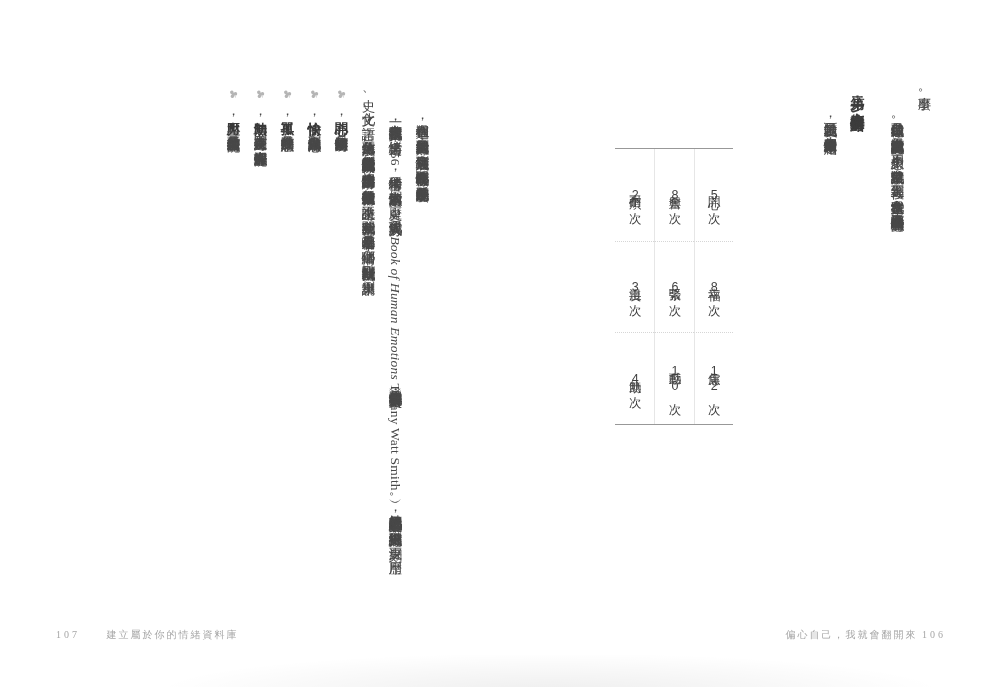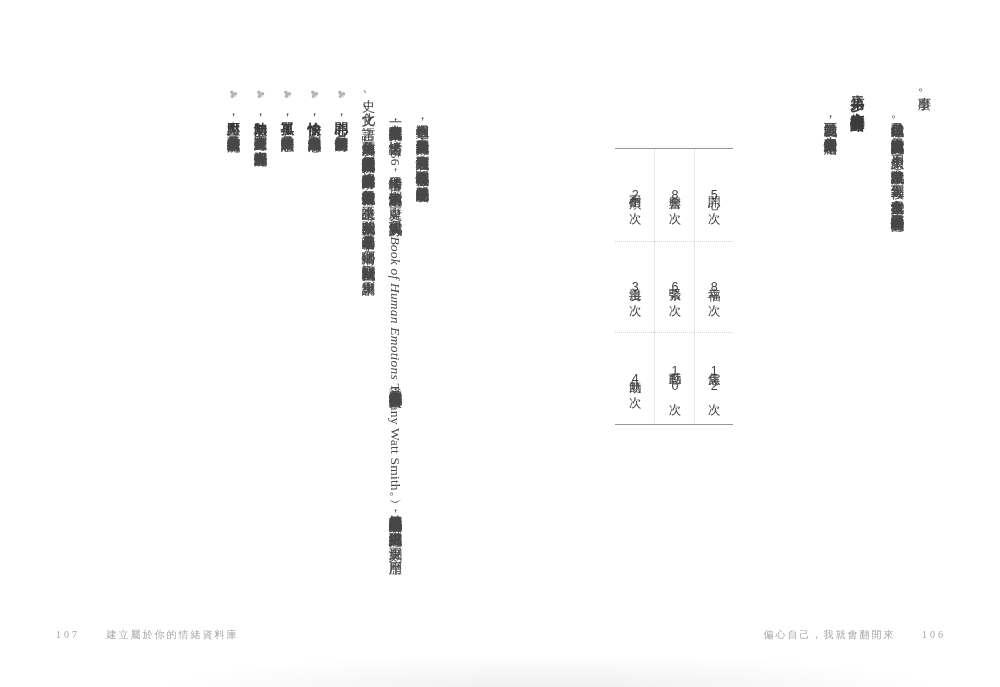--- a/index.html
+++ b/index.html
@@ -77,21 +77,21 @@
   
   .footer {
     position:absolute; top:628px;
     font-size:10px; color:#a6a6a6; letter-spacing:2px;
     white-space:nowrap;
   }
   .footer-left  { left:56px; }
   .footer-right { right:54px; }
   .pagenum { letter-spacing:3px; }
   .footer-left  .pagenum { margin-right:22px; }
-  .footer-right .pagenum { margin-left:22px; }
+  .footer-right .pagenum { }
 
   .bottom-shade {
     position:absolute; left:0; bottom:0; width:100%; height:32px;
     background:radial-gradient(55% 170% at 55% 115%, rgba(0,0,0,0.065), rgba(0,0,0,0) 72%);
     pointer-events:none;
   }
 </style>
 </head>
 <body>
 

